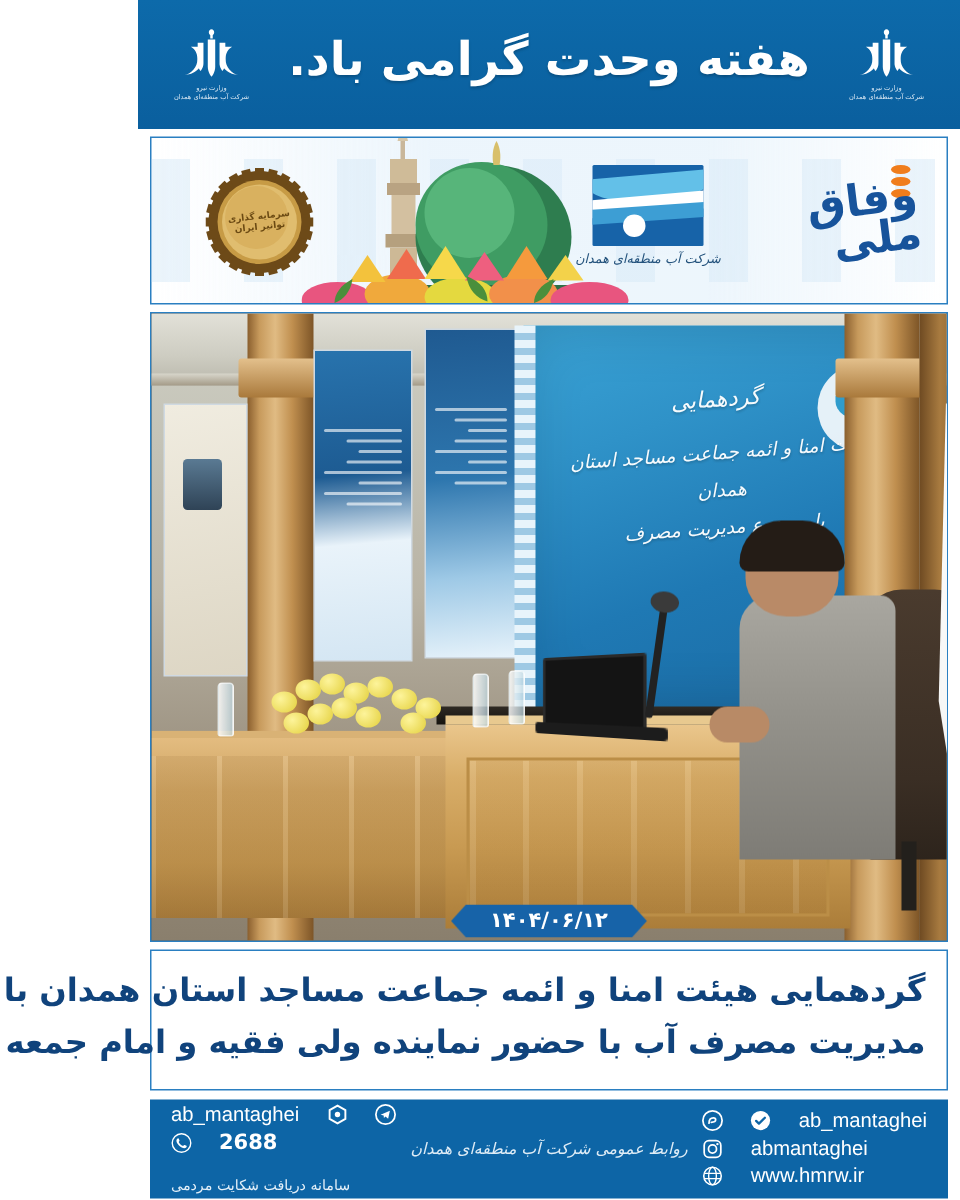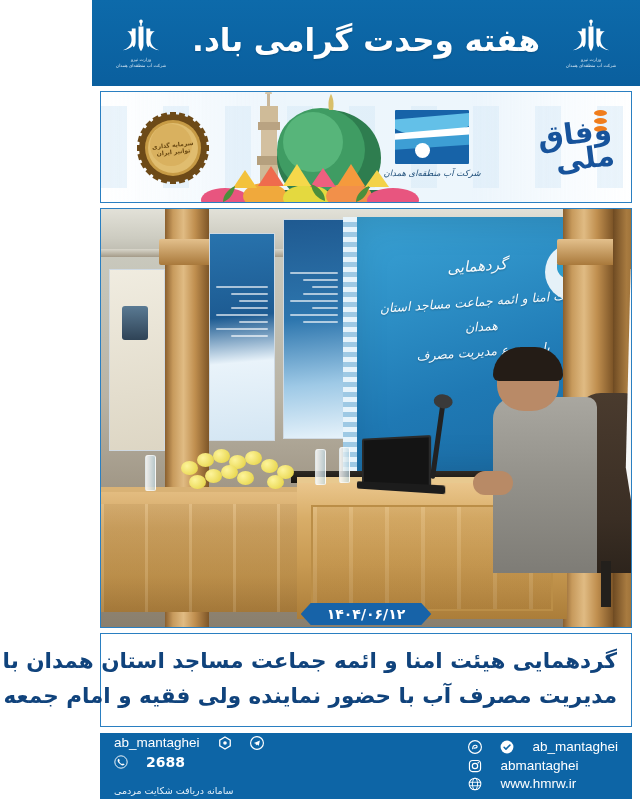--- a/index.html
+++ b/index.html
@@ -696,20 +696,21 @@
       <div class="f-row">
         <svg class="ic" viewBox="0 0 24 24">
           <circle cx="12" cy="12" r="10" fill="none" stroke="#ffffff" stroke-width="1.8"></circle>
           <ellipse cx="12" cy="12" rx="4.4" ry="10" fill="none" stroke="#ffffff" stroke-width="1.6"></ellipse>
           <path d="M2.4 9h19.2M2.4 15h19.2" stroke="#ffffff" stroke-width="1.6"></path>
         </svg>
         <span class="f-text">www.hmrw.ir</span>
       </div>
     </div>
 
+    <div class="f-center">روابط عمومی شرکت آب منطقه‌ای همدان</div>
 
     <div class="f-col right">
       <div class="f-row">
         <svg class="ic" viewBox="0 0 24 24">
           <circle cx="12" cy="12" r="11" fill="none" stroke="#ffffff" stroke-width="2"></circle>
           <path d="M6.4 12.2l10.6-4.4-2 9-3-2.4-1.8 1.7-.3-3z" fill="#ffffff"></path>
         </svg>
         <svg class="ic" viewBox="0 0 24 24">
           <polygon points="12,1.8 21,7 21,17 12,22.2 3,17 3,7" fill="none" stroke="#ffffff" stroke-width="2.2"></polygon>
           <circle cx="12" cy="12" r="3.1" fill="#ffffff"></circle>

